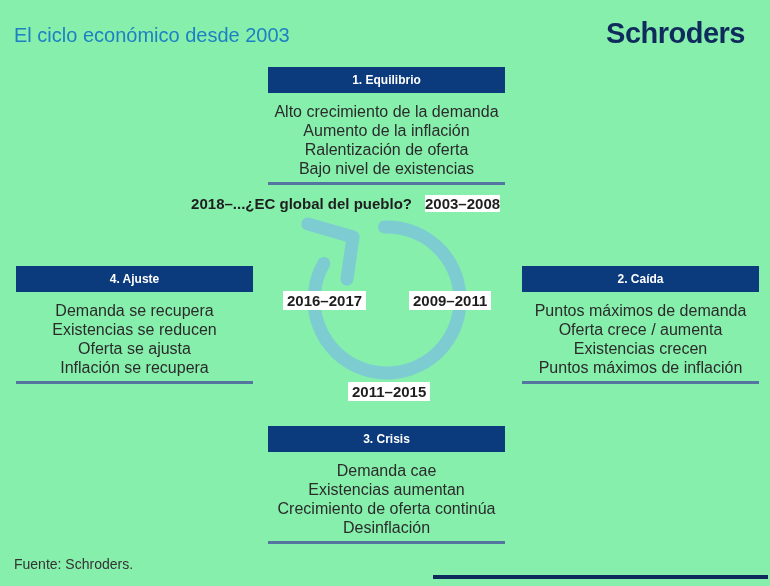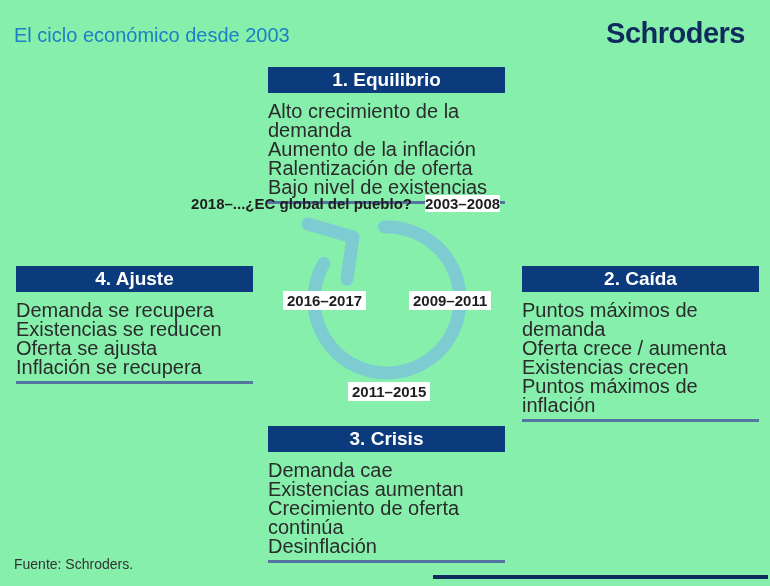--- a/index.html
+++ b/index.html
@@ -24,29 +24,30 @@
     font-size: 29px;
     font-weight: 700;
     color: #0E2B5C;
     letter-spacing: -0.5px;
     text-align: center;
   }
   .box { position: absolute; width: 237px; }
   .box-bar {
     background: #0B3B7C;
     color: #ffffff;
-    font-size: 19px;
+    font-size: 12px;
     font-weight: 700;
     text-align: center;
     height: 26px;
     line-height: 26px;
   }
   .box-items {
     padding: 9px 0 4px 0;
-    font-size: 20px;
+    text-align: center;
+    font-size: 16px;
     line-height: 19px;
     color: #2B2B2B;
     border-bottom: 3px solid #54759F;
   }
   .box-equilibrio { left: 268px; top: 67px; }
   .box-caida      { left: 522px; top: 266px; }
   .box-crisis     { left: 268px; top: 426px; }
   .box-ajuste     { left: 16px;  top: 266px; }
 
   .cycle-svg { position: absolute; left: 280px; top: 205px; }

